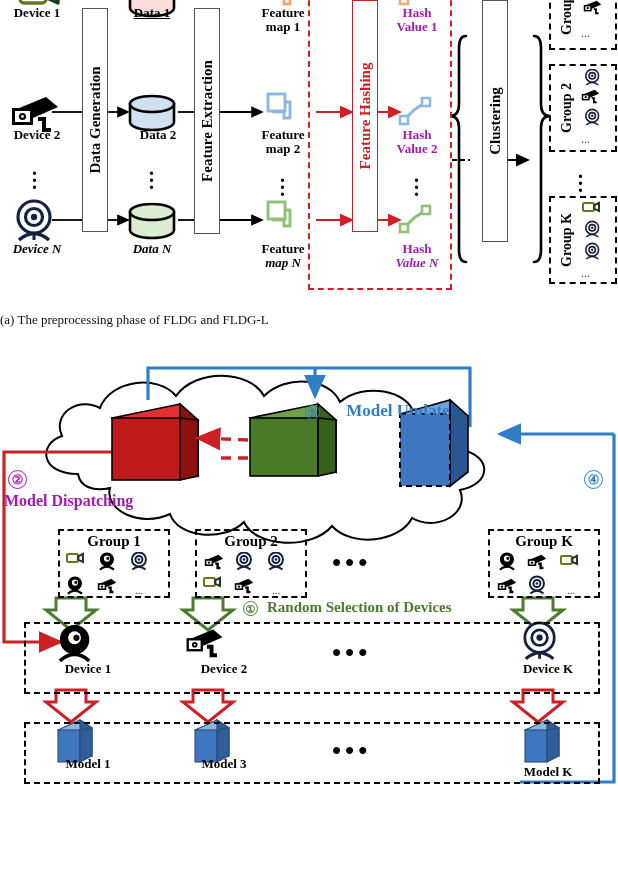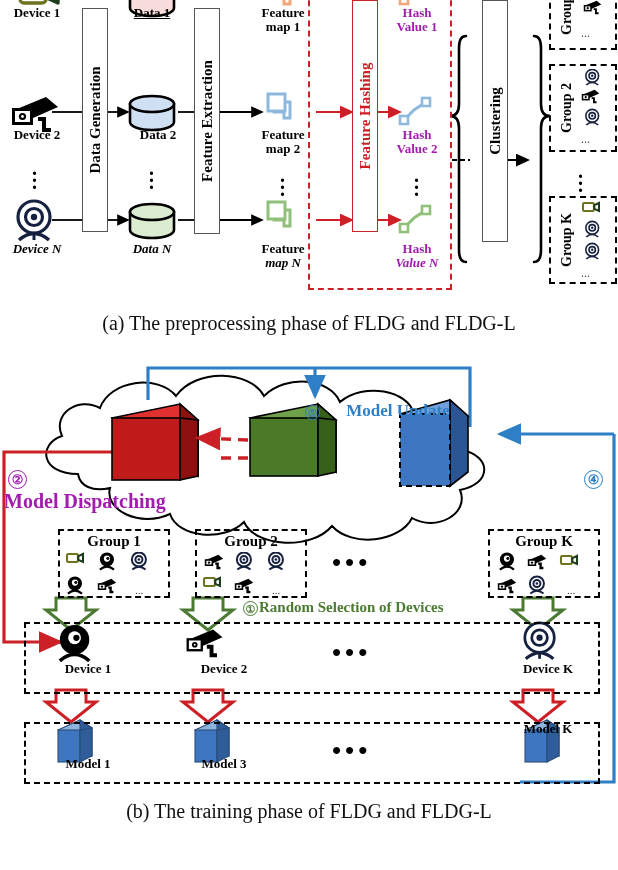--- a/index.html
+++ b/index.html
@@ -5,21 +5,21 @@
   html,body{margin:0;padding:0;background:#fff;}
   body{width:618px;height:870px;position:relative;overflow:hidden;
        font-family:"Liberation Serif","DejaVu Serif",serif;color:#000;}
   .fig{position:absolute;left:0;top:0;width:618px;height:870px;}
 
   
   .abs{position:absolute;}
   .lbl{position:absolute;font-weight:bold;font-size:13px;line-height:14px;
        text-align:center;white-space:nowrap;font-family:"Liberation Serif","DejaVu Serif",serif;}
   .ital{font-style:italic;}
-  .caption{position:absolute;width:618px;text-align:center;font-size:20px;
+  .caption{position:absolute;width:618px;font-size:13px;
            font-family:"Liberation Serif","DejaVu Serif",serif;color:#111;}
 
   
   .vbox{position:absolute;border:1.6px solid #555;background:#fff;box-sizing:border-box;}
   .vbox span{position:absolute;left:50%;top:50%;transform:translate(-50%,-50%) rotate(-90deg);
              font-weight:bold;font-size:15px;white-space:nowrap;
              font-family:"Liberation Serif","DejaVu Serif",serif;}
   .vbox.red{border-color:#cc2026;}
   .vbox.red span{color:#cc2026;}
 
@@ -406,21 +406,21 @@
 </svg>
 
 <div class="lbl bluetxt" style="left:305px;top:404px;font-size:17px;">
   <span class="stepnum">⑤</span>
   <span style="margin-left:22px;">Model Update</span>
 </div>
 
 <div class="lbl redtxt" style="left:8px;top:470px;font-size:17px;">
   <span class="stepnum" style="width:19px;height:19px;line-height:17px;font-size:13px;">②</span>
 </div>
-<div class="lbl redtxt" style="left:4px;top:494px;font-size:20px;">Model Dispatching</div>
+<div class="lbl redtxt" style="left:4px;top:494px;font-size:16px;">Model Dispatching</div>
 
 <div class="lbl bluetxt" style="left:584px;top:470px;font-size:17px;">
   <span class="stepnum" style="width:19px;height:19px;line-height:17px;font-size:13px;">④</span>
 </div>
 
 <div class="dashbox" style="left:58px;top:529px;width:112px;height:69px;">
   <div class="grp-title">Group 1</div>
   <svg class="abs" style="left:5px;top:21px;" width="102" height="46">
 
     <g transform="translate(2,2) scale(0.42)">
@@ -529,35 +529,34 @@
       <circle cx="18" cy="17" r="16" fill="#fff" stroke="#16213f" stroke-width="4.5"></circle>
       <circle cx="18" cy="17" r="8" fill="#fff" stroke="#16213f" stroke-width="4.5"></circle>
       <circle cx="18" cy="17" r="3" fill="#16213f"></circle>
       <path d="M3,40 Q18,27 33,40" fill="none" stroke="#16213f" stroke-width="4.5"></path>
     </g>
     <text x="72" y="42" font-size="11" fill="#333" font-family="'Liberation Serif',serif">...</text>
   </svg>
 </div>
 
 <div class="lbl greentxt" style="left:243px;top:600px;font-size:15px;">
-  <span class="stepnum">①</span><span style="margin-left:1px;">Random Selection of Devices</span>
+  <span class="stepnum">①</span><span style="margin-left:9px;">Random Selection of Devices</span>
 </div>
 
 <div class="dashbox" style="left:24px;top:622px;width:576px;height:72px;"></div>
 <div class="lbl" style="left:40px;top:662px;width:96px;">Device 1</div>
 <div class="lbl" style="left:176px;top:662px;width:96px;">Device 2</div>
 <div class="lbl" style="left:500px;top:662px;width:96px;">
   <span>Device K</span>
 </div>
 <div class="hdots" style="left:332px;top:638px;">•••</div>
 
 
 <div class="dashbox" style="left:24px;top:722px;width:576px;height:62px;"></div>
 <div class="lbl" style="left:40px;top:757px;width:96px;">Model 1</div>
 <div class="lbl" style="left:176px;top:757px;width:96px;">Model 3</div>
-<div class="lbl" style="left:500px;top:722px;width:96px;">
+<div class="lbl" style="left:500px;top:765px;width:96px;">
   <span>Model K</span>
 </div>
 <div class="hdots" style="left:332px;top:736px;">•••</div>
 
-<div class="caption" style="top:800px;">(b)  The training phase of FLDG and FLDG-L</div>
 
 </div>
 
 </body></html>

